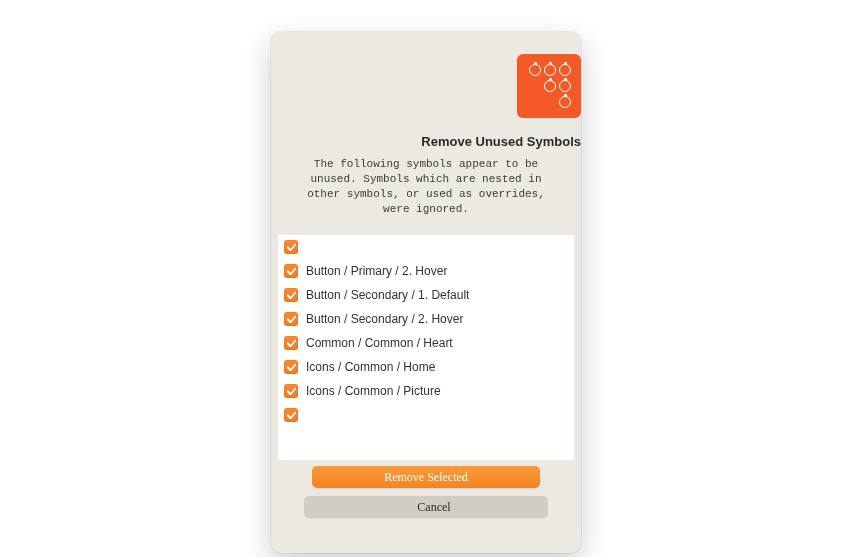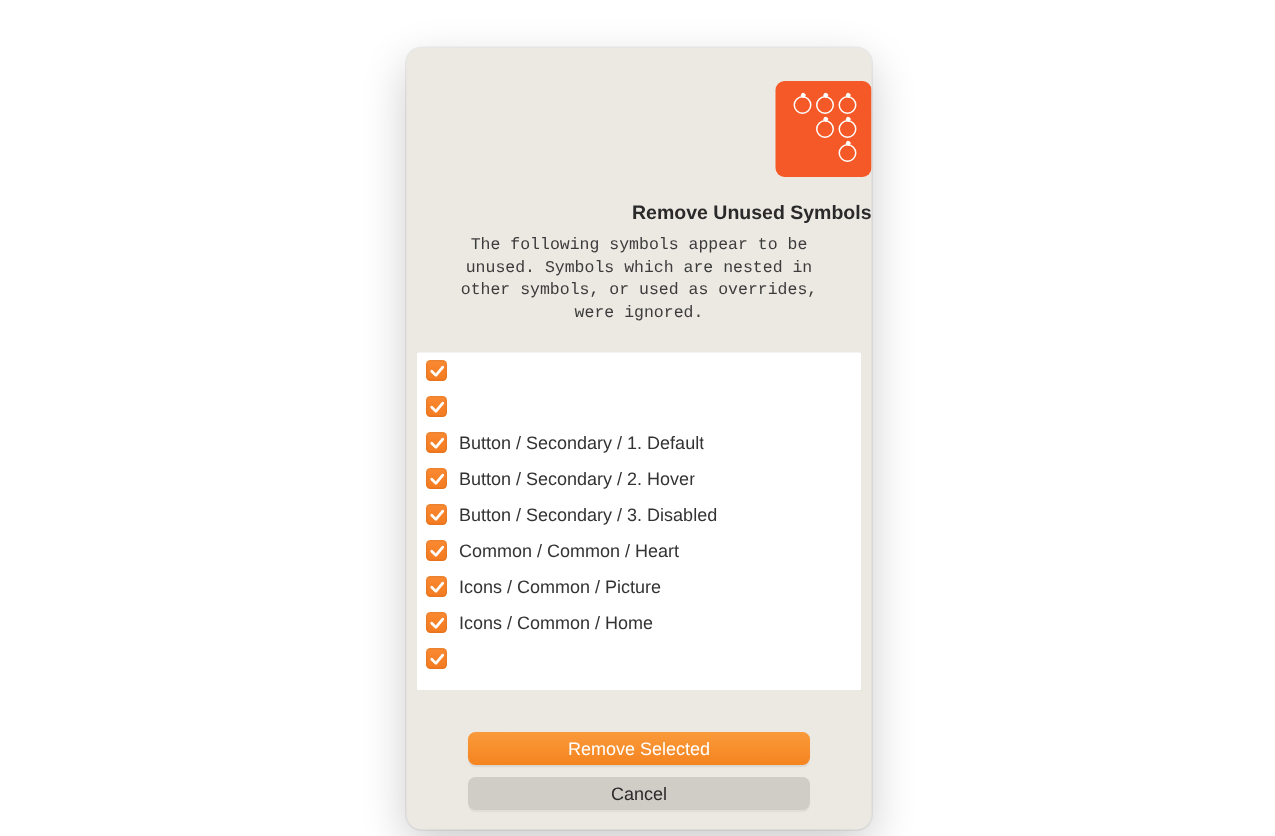--- a/index.html
+++ b/index.html
@@ -99,25 +99,26 @@
       left: 1.5px;
       top: 2px;
       width: 11px;
       height: 11px;
     }
     .row-label {
       white-space: nowrap;
       overflow: hidden;
     }
     .button-area {
-      margin-top: 28px;
+      margin-top: 6px;
       width: 100%;
       display: flex;
       flex-direction: column;
       align-items: center;
+      font-family: Liberation Serif, serif;
     }
     .btn {
       width: 228px;
       height: 22px;
       border-radius: 5px;
       font-size: 12px;
       display: flex;
       align-items: center;
       justify-content: center;
       cursor: default;
@@ -127,20 +128,21 @@
       background: linear-gradient(#fa9a3a,#f58420);
       color: #ffffff;
       font-weight: 500;
       box-shadow: 0 1px 1px rgba(0,0,0,0.08);
     }
     .btn-secondary {
       margin-top: 8px;
       background: #d0cdc7;
       color: #2a2a2a;
       box-shadow: 0 1px 1px rgba(0,0,0,0.05);
+      padding-left: 16px;
     }
   </style>
 </head>
 <body>
 
 <div class="dialog">
 
   <div class="app-icon">
     <span class="ring" style="left:12px; top:10px;"></span>
     <span class="ring" style="left:27px; top:10px;"></span>
@@ -161,20 +163,21 @@
             <polyline points="2,6 5,9 10,3" fill="none" stroke="#fff" stroke-width="2" stroke-linecap="round" stroke-linejoin="round"></polyline>
           </svg>
         </span>
     </div>
     <div class="list-row">
       <span class="checkbox">
           <svg viewBox="0 0 12 12">
             <polyline points="2,6 5,9 10,3" fill="none" stroke="#fff" stroke-width="2" stroke-linecap="round" stroke-linejoin="round"></polyline>
           </svg>
         </span>
+      <span class="row-label">Button / Primary / 2. Hover</span>
     </div>
     <div class="list-row">
       <span class="checkbox">
           <svg viewBox="0 0 12 12">
             <polyline points="2,6 5,9 10,3" fill="none" stroke="#fff" stroke-width="2" stroke-linecap="round" stroke-linejoin="round"></polyline>
           </svg>
         </span>
       <span class="row-label">Button / Secondary / 1. Default</span>
     </div>
     <div class="list-row">
@@ -184,45 +187,37 @@
           </svg>
         </span>
       <span class="row-label">Button / Secondary / 2. Hover</span>
     </div>
     <div class="list-row">
       <span class="checkbox">
           <svg viewBox="0 0 12 12">
             <polyline points="2,6 5,9 10,3" fill="none" stroke="#fff" stroke-width="2" stroke-linecap="round" stroke-linejoin="round"></polyline>
           </svg>
         </span>
-      <span class="row-label">Button / Secondary / 3. Disabled</span>
-    </div>
-    <div class="list-row">
-      <span class="checkbox">
-          <svg viewBox="0 0 12 12">
-            <polyline points="2,6 5,9 10,3" fill="none" stroke="#fff" stroke-width="2" stroke-linecap="round" stroke-linejoin="round"></polyline>
-          </svg>
-        </span>
       <span class="row-label">Common / Common / Heart</span>
     </div>
     <div class="list-row">
       <span class="checkbox">
           <svg viewBox="0 0 12 12">
             <polyline points="2,6 5,9 10,3" fill="none" stroke="#fff" stroke-width="2" stroke-linecap="round" stroke-linejoin="round"></polyline>
           </svg>
         </span>
+      <span class="row-label">Icons / Common / Home</span>
+    </div>
+    <div class="list-row">
+      <span class="checkbox">
+          <svg viewBox="0 0 12 12">
+            <polyline points="2,6 5,9 10,3" fill="none" stroke="#fff" stroke-width="2" stroke-linecap="round" stroke-linejoin="round"></polyline>
+          </svg>
+        </span>
       <span class="row-label">Icons / Common / Picture</span>
-    </div>
-    <div class="list-row">
-      <span class="checkbox">
-          <svg viewBox="0 0 12 12">
-            <polyline points="2,6 5,9 10,3" fill="none" stroke="#fff" stroke-width="2" stroke-linecap="round" stroke-linejoin="round"></polyline>
-          </svg>
-        </span>
-      <span class="row-label">Icons / Common / Home</span>
     </div>
     <div class="list-row">
       <span class="checkbox">
           <svg viewBox="0 0 12 12">
             <polyline points="2,6 5,9 10,3" fill="none" stroke="#fff" stroke-width="2" stroke-linecap="round" stroke-linejoin="round"></polyline>
           </svg>
         </span>
       <span class="row-label"></span>
     </div>
   </div>

